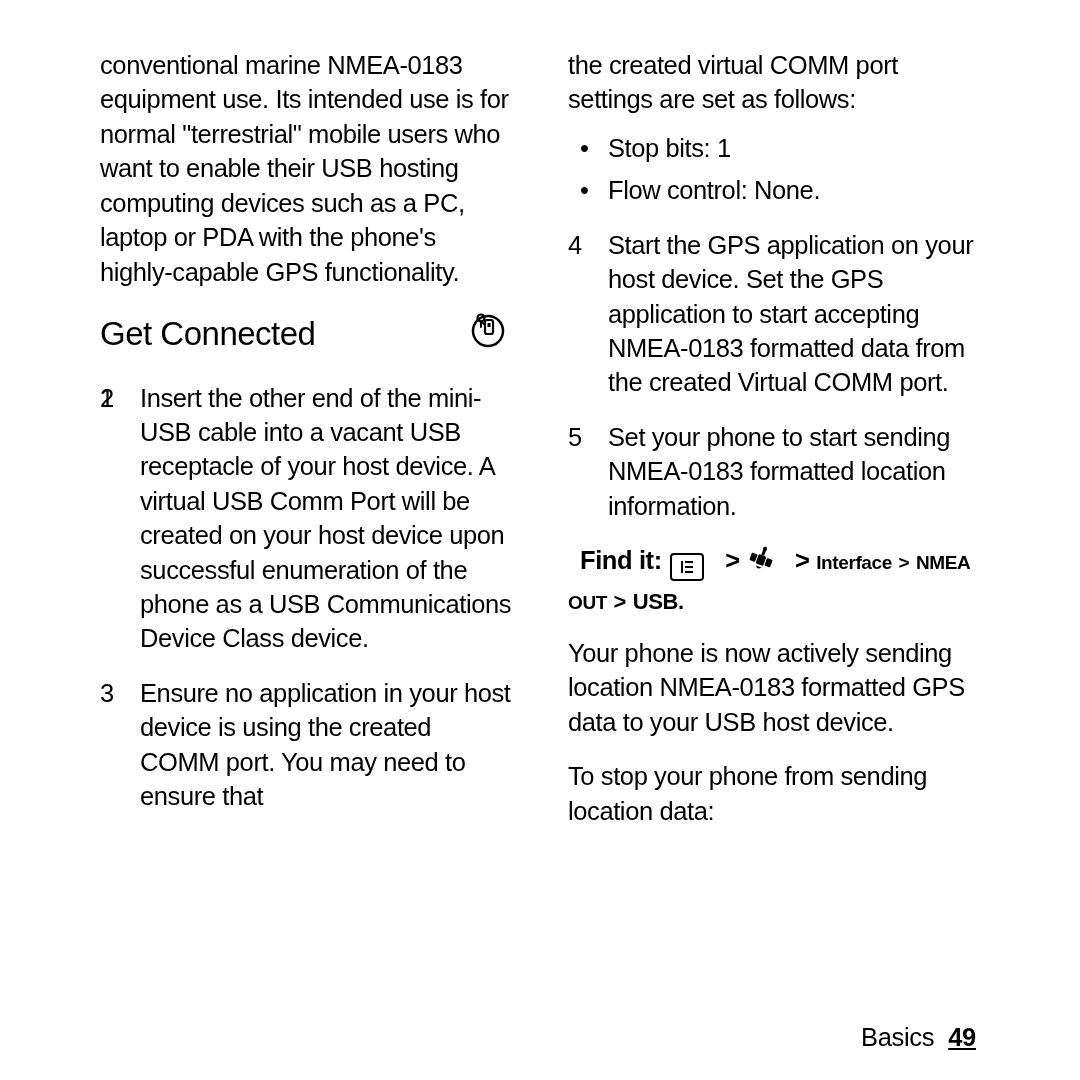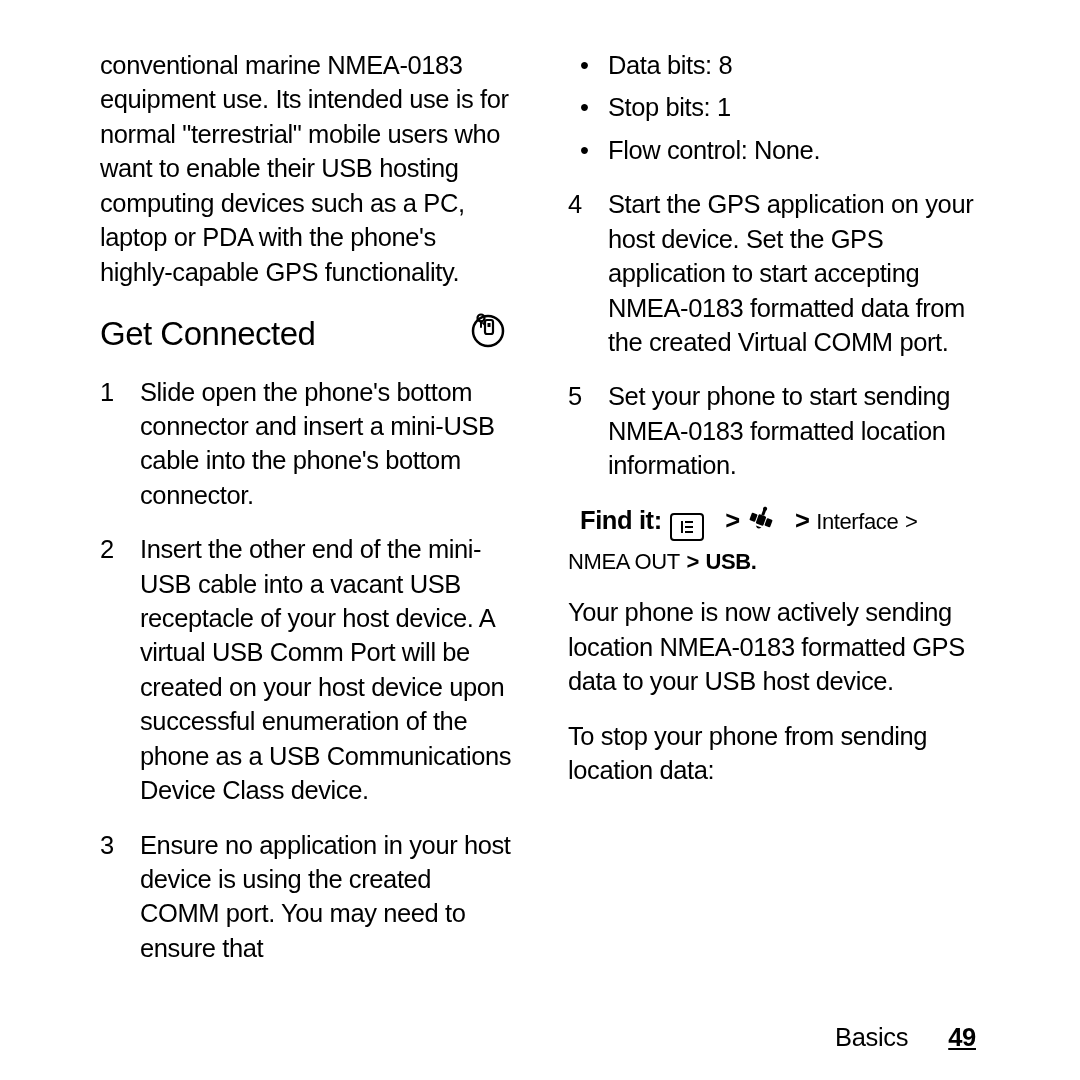--- a/index.html
+++ b/index.html
@@ -79,27 +79,27 @@
   .cont-list .step-item {
     margin-bottom: 20px;
   }
   .findit {
     font-size: 25.5px;
     line-height: 1.35;
     margin: 0 0 18px 0;
     letter-spacing: -0.4px;
   }
   .findit .label { font-weight: bold; margin-left: 12px; }
-  .findit .path1 { font-size: 22px; font-weight: normal; }
+  .findit .path1 { font-size: 19px; font-weight: bold; }
   .findit .path2 { font-size: 22px; font-weight: bold; }
   .footer {
     display: flex;
     justify-content: flex-end;
     align-items: baseline;
-    gap: 40px;
+    gap: 14px;
     font-size: 25.5px;
     margin-top: 10px;
     letter-spacing: -0.3px;
     padding-right: 4px;
   }
   .footer .section { font-weight: normal; }
   .footer .pagenum { font-weight: bold; text-decoration: underline; }
   .menu-icon {
     display: inline-flex;
     align-items: center;
@@ -159,37 +159,36 @@
             <circle cx="13" cy="9" r="3.5" fill="none" stroke="#000" stroke-width="2.2"></circle>
             <line x1="13" y1="12" x2="13" y2="18" stroke="#000" stroke-width="2" stroke-linecap="round"></line>
             <line x1="15" y1="14" x2="17" y2="16" stroke="#000" stroke-width="2" stroke-linecap="round"></line>
           </svg>
         </span>
       </h2>
 
       <ol class="step-list">
         <li class="step-item">
           <span class="step-num">1</span>
-          <span>Slide open the phone's bottom connector and insert a mini-USB cable into the phone's bottom connector.</span>
         </li>
         <li class="step-item">
           <span class="step-num">2</span>
           <span>Insert the other end of the mini-USB cable into a vacant USB receptacle of your host device. A virtual USB Comm Port will be created on your host device upon successful enumeration of the phone as a USB Communications Device Class device.</span>
         </li>
         <li class="step-item">
           <span class="step-num">3</span>
           <span>Ensure no application in your host device is using the created COMM port.  You may need to ensure that</span>
         </li>
       </ol>
     </div>
 
     <div class="col">
+      <p class="para" style="margin-bottom:14px">the created virtual COMM port settings are set as follows:</p>
 
       <ul class="bullet-list">
-        <li class="bullet-item">Data bits: 8</li>
         <li class="bullet-item">Stop bits: 1</li>
         <li class="bullet-item">Flow control: None.</li>
       </ul>
 
       <ol class="step-list cont-list">
         <li class="step-item">
           <span class="step-num">4</span>
           <span>Start the GPS application on your host device.  Set the GPS application to start accepting NMEA-0183 formatted data from the created Virtual COMM port.</span>
         </li>
         <li class="step-item">

